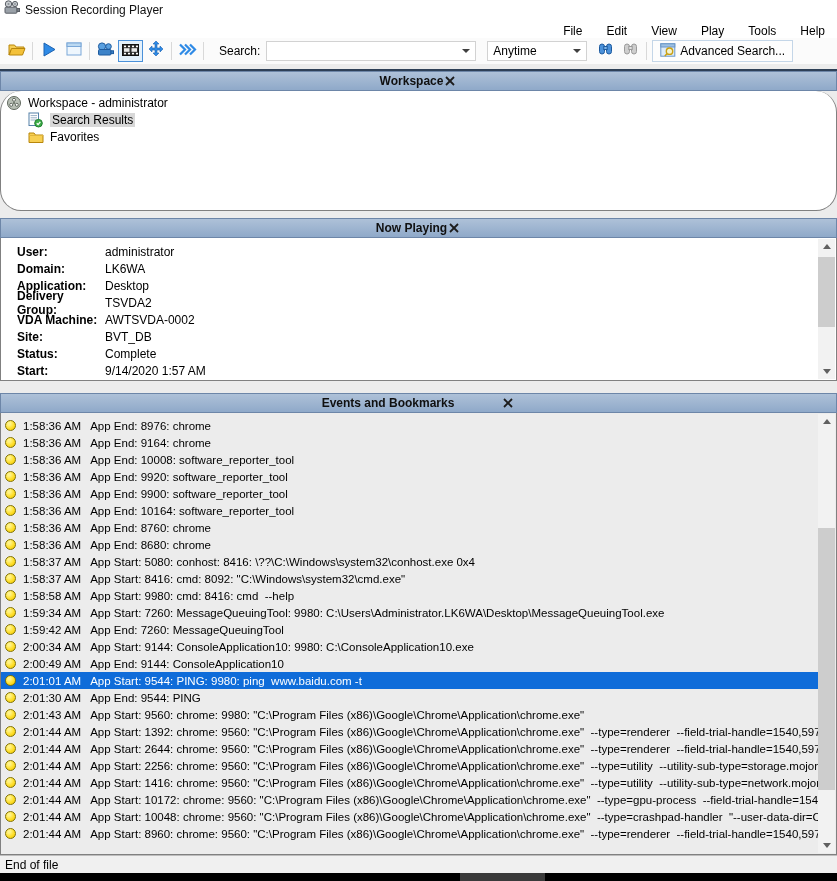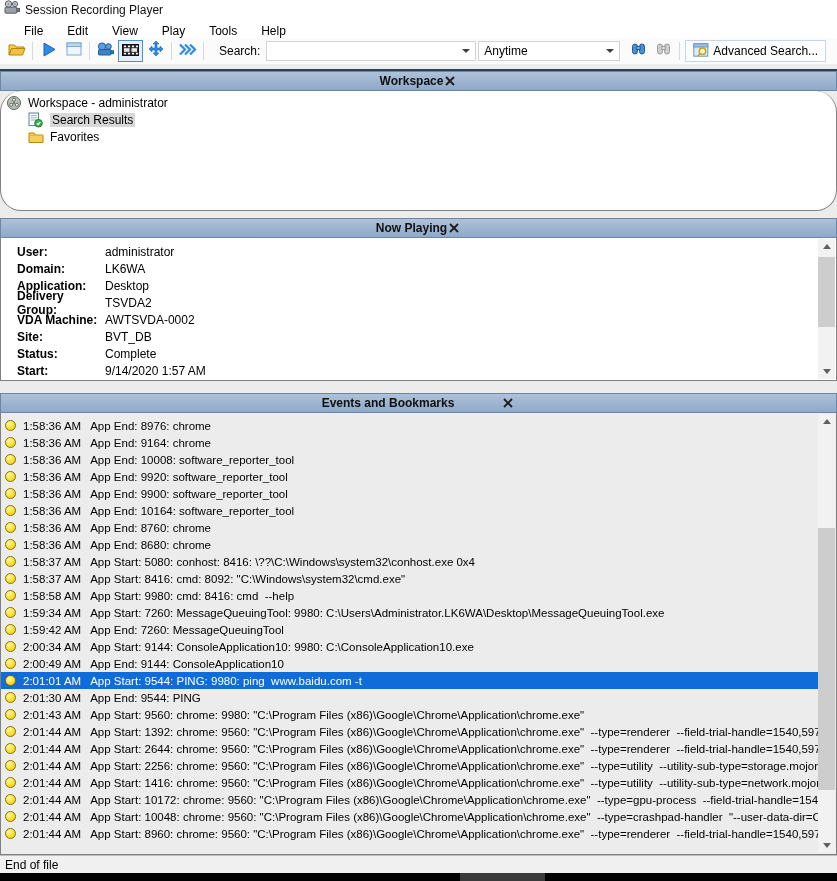--- a/index.html
+++ b/index.html
@@ -7,35 +7,35 @@
     font-family:"Liberation Sans", sans-serif; color:#000; }
   #app { position:relative; width:837px; height:881px; background:#ececec; }
 
   
   #titlebar { position:absolute; top:0; left:0; width:837px; height:19px; background:#ffffff;
     display:flex; align-items:center; padding-left:4px; }
   #titlebar .ttext { font-size:12px; margin-left:5px; color:#111; }
 
   
   #menubar { position:absolute; top:19px; left:0; width:837px; height:24px; background:#ffffff;
-    display:flex; align-items:center; padding-left:12px; }
+    display:flex; align-items:center; padding-left:18px;justify-content:flex-end; }
   .menu-item { font-size:12px; padding:3px 12px; cursor:default; }
 
   
   #toolbar { position:absolute; top:38px; left:0; width:837px; height:26px; background:#fbfbfb;
     display:flex; align-items:center; padding-left:4px; }
   .tbtn { width:25px; height:22px; display:flex; align-items:center; justify-content:center;
     border:1px solid transparent; }
   .tbtn.active { border:1px solid #4a90d9; background:#e3f0fb; }
   .tsep { width:1px; height:18px; background:#d9d9d9; margin:0 3px; }
   #search-label { font-size:12px; margin:0 6px 0 12px; }
   .combo { height:20px; background:#ffffff; border:1px solid #d2d2d2; display:flex;
     align-items:center; justify-content:space-between; padding:0 5px; font-size:12px; }
   #search-combo { width:210px; }
-  #time-combo { width:142px; margin-left:2px; }
+  #time-combo { width:100px; margin-left:11px; }
   .combo-arrow { width:0; height:0; border-left:4px solid transparent;
     border-right:4px solid transparent; border-top:4px solid #404040; }
   #adv-btn { display:flex; align-items:center; gap:4px; height:22px; padding:0 7px;
     border:1px solid #c4d6e8; background:#fdfdfd; font-size:12px; margin-left:2px; }
   #toolbar-sep { position:absolute; top:69px; left:0; width:837px; height:2px; background:#2e4057; }
 
   
   .panel-header { position:absolute; left:0; width:837px; height:20px;
     background:linear-gradient(#aec1d8,#8fa9c9); border:1px solid #6d86a8;
     display:flex; align-items:center; justify-content:center; padding:0 6px; }

